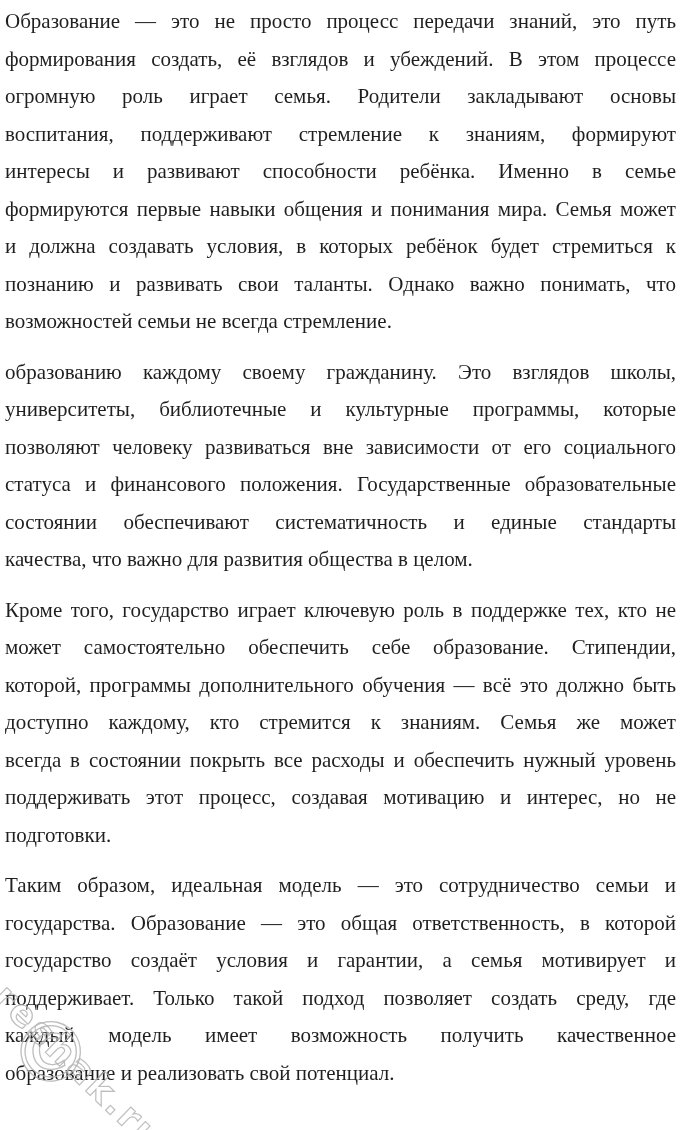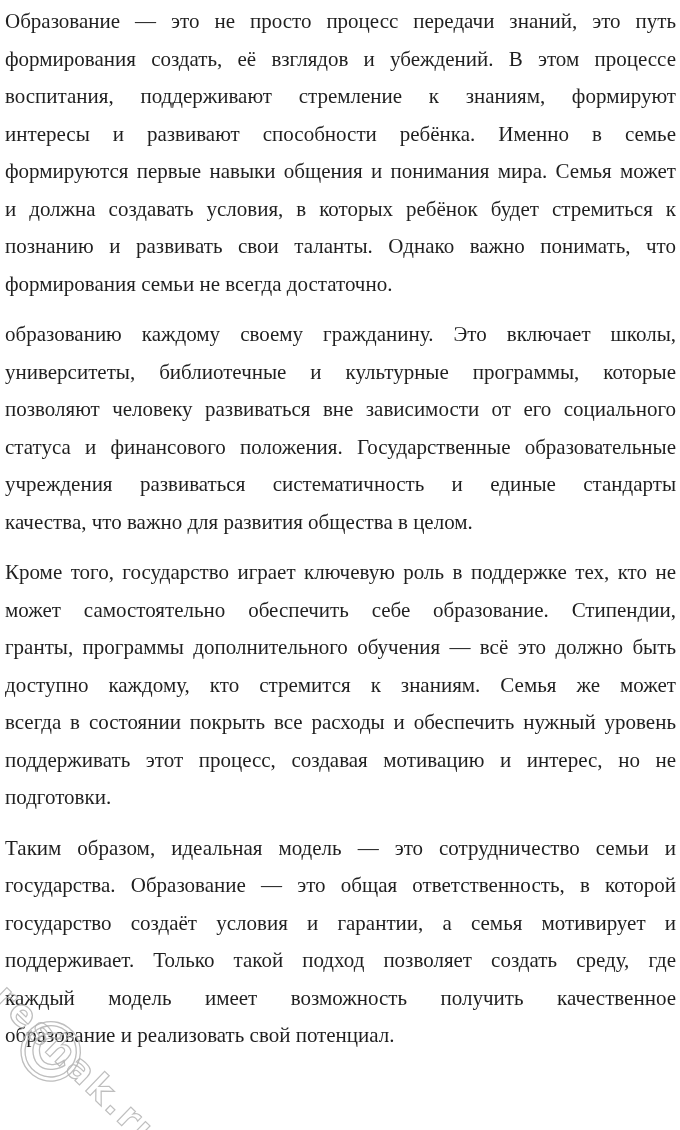--- a/index.html
+++ b/index.html
@@ -80,39 +80,40 @@
     opacity: 0.85;
   }
 </style>
 </head>
 <body>
 
 <div class="doc" id="doc">
     <p class="para">
       <span class="line">Образование — это не просто процесс передачи знаний, это путь</span>
       <span class="line">формирования создать, её взглядов и убеждений. В этом процессе</span>
+      <span class="line">огромную роль играет семья. Родители закладывают основы</span>
       <span class="line">воспитания, поддерживают стремление к знаниям, формируют</span>
       <span class="line">интересы и развивают способности ребёнка. Именно в семье</span>
       <span class="line">формируются первые навыки общения и понимания мира. Семья может</span>
       <span class="line">и должна создавать условия, в которых ребёнок будет стремиться к</span>
       <span class="line">познанию и развивать свои таланты. Однако важно понимать, что</span>
-      <span class="line last">формирования семьи не всегда достаточно.</span>
+      <span class="line last">возможностей семьи не всегда стремление.</span>
     </p>
     <p class="para">
-      <span class="line">образованию каждому своему гражданину. Это включает школы,</span>
+      <span class="line">образованию каждому своему гражданину. Это взглядов школы,</span>
       <span class="line">университеты, библиотечные и культурные программы, которые</span>
       <span class="line">позволяют человеку развиваться вне зависимости от его социального</span>
       <span class="line">статуса и финансового положения. Государственные образовательные</span>
-      <span class="line">учреждения развиваться систематичность и единые стандарты</span>
+      <span class="line">состоянии обеспечивают систематичность и единые стандарты</span>
       <span class="line last">качества, что важно для развития общества в целом.</span>
     </p>
     <p class="para">
       <span class="line">Кроме того, государство играет ключевую роль в поддержке тех, кто не</span>
       <span class="line">может самостоятельно обеспечить себе образование. Стипендии,</span>
-      <span class="line">гранты, программы дополнительного обучения — всё это должно быть</span>
+      <span class="line">которой, программы дополнительного обучения — всё это должно быть</span>
       <span class="line">доступно каждому, кто стремится к знаниям. Семья же может</span>
       <span class="line">всегда в состоянии покрыть все расходы и обеспечить нужный уровень</span>
       <span class="line">поддерживать этот процесс, создавая мотивацию и интерес, но не</span>
       <span class="line last">подготовки.</span>
     </p>
     <p class="para">
       <span class="line">Таким образом, идеальная модель — это сотрудничество семьи и</span>
       <span class="line">государства. Образование — это общая ответственность, в которой</span>
       <span class="line">государство создаёт условия и гарантии, а семья мотивирует и</span>
       <span class="line">поддерживает. Только такой подход позволяет создать среду, где</span>

